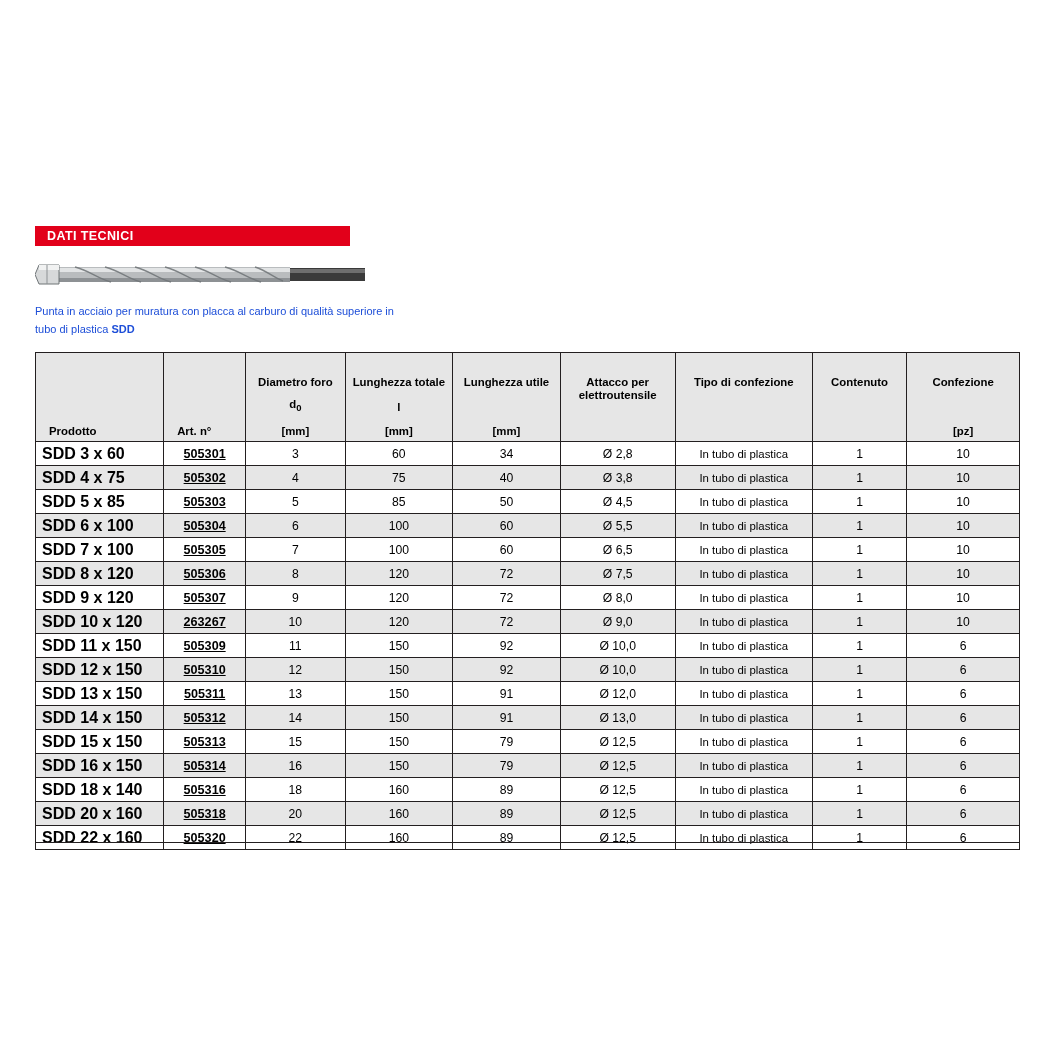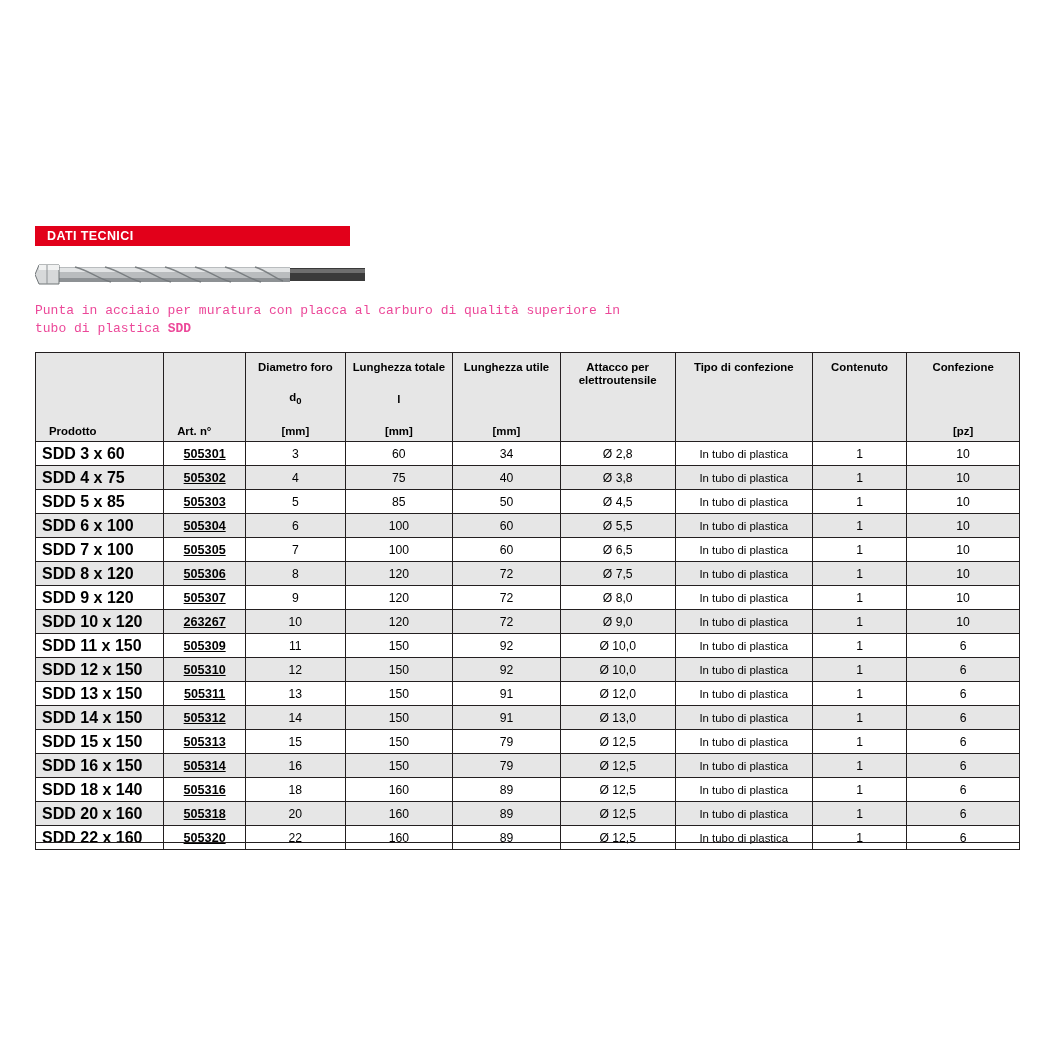--- a/index.html
+++ b/index.html
@@ -48,25 +48,24 @@
     width: 330px;
     height: 42px;
     margin-top: 9px;
   }
   .drill-svg {
     display: block;
   }
   
   .description {
     margin-top: 5px;
-    font-size: 13px;
+    font-size: 11px;
     line-height: 18px;
-    color: #ec4899;
+    color: #1d4ed8;
     width: 620px;
-    font-family: Liberation Mono, monospace;
   }
   .description b {
     font-weight: bold;
   }
   
   table.spec {
     margin-top: 14px;
     border-collapse: collapse;
     width: 985px;
     table-layout: fixed;
@@ -89,20 +88,21 @@
     display: flex;
     flex-direction: column;
     justify-content: space-between;
     height: 78px;
     padding-top: 5px;
   }
   .hdr-top {
     font-size: 11.4px;
     font-weight: bold;
     line-height: 13px;
+    margin-top: 15px;
   }
   .hdr-mid {
     font-size: 11.4px;
     font-weight: bold;
     line-height: 16px;
     margin-top: 0;
   }
   .hdr-sub {
     font-size: 9.5px;
     font-weight: bold;

